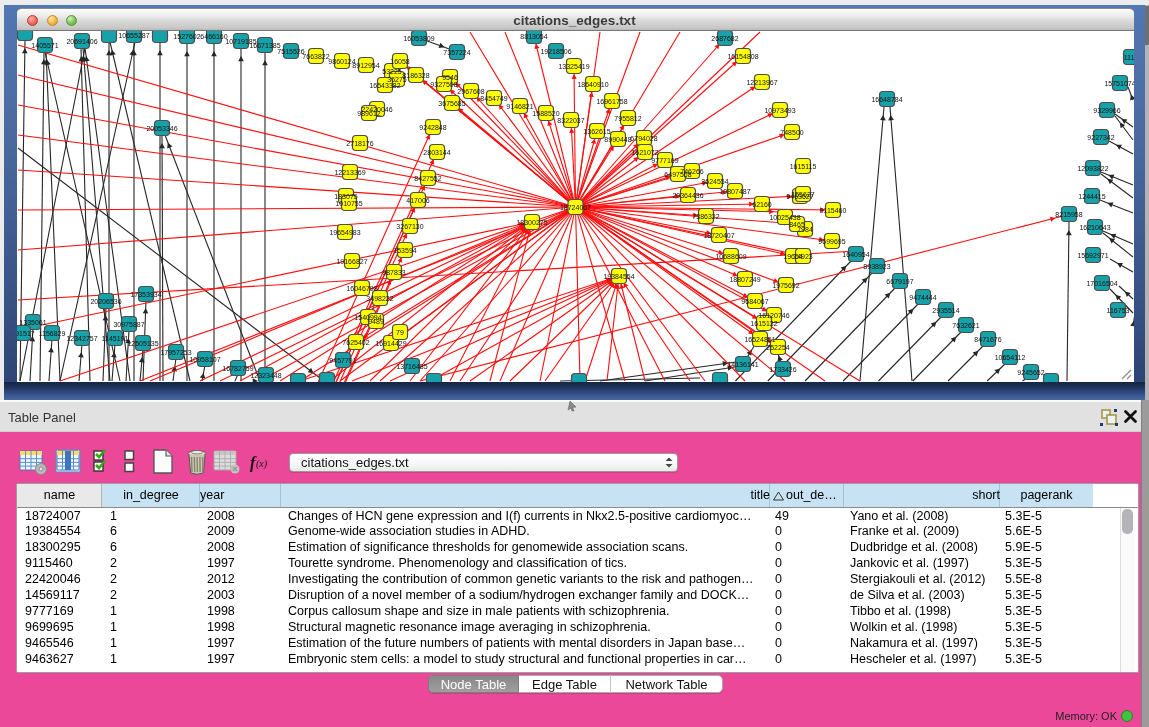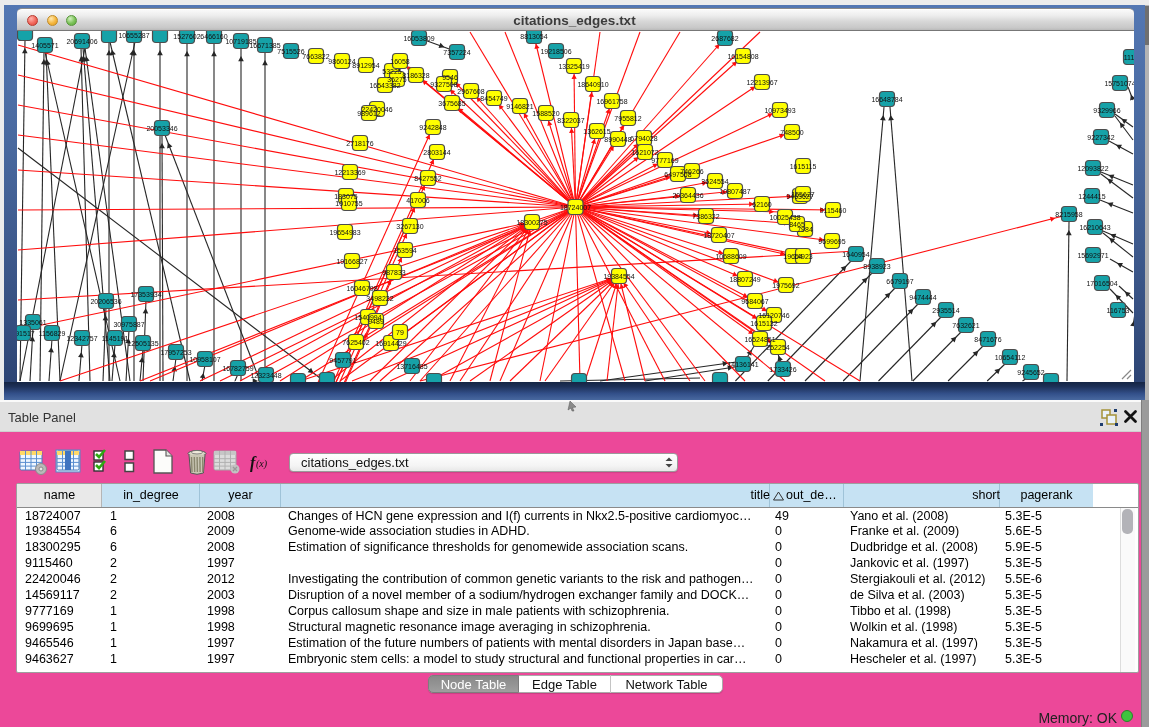--- a/index.html
+++ b/index.html
@@ -711,21 +711,21 @@
   <div class="abs hdr" style="left:17px;top:84px;width:85px;height:23px;background:#e9e9e9;border-right:1px solid #b5b5b5"></div>
   <div class="abs hdr" style="left:102px;top:84px;width:98px;height:23px;background:#c6e2f3;border-right:1px solid #9fc3d8"></div>
   <div class="abs hdr" style="left:200px;top:84px;width:81px;height:23px;background:#c6e2f3;border-right:1px solid #9fc3d8"></div>
   <div class="abs hdr" style="left:281px;top:84px;width:489px;height:23px;background:#c6e2f3;border-right:1px solid #9fc3d8"></div>
   <div class="abs hdr" style="left:770px;top:84px;width:74px;height:23px;background:#c6e2f3;border-right:1px solid #9fc3d8"></div>
   <div class="abs hdr" style="left:844px;top:84px;width:156px;height:23px;background:#c6e2f3;border-right:1px solid #9fc3d8"></div>
   <div class="abs hdr" style="left:1000px;top:84px;width:93px;height:23px;background:#c6e2f3"></div>
   <div class="abs" style="left:17px;top:107px;width:1121px;height:1px;background:#8a8a8a"></div>
   <div class="abs hdt" style="left:17px;top:88px;width:85px;text-align:center">name</div>
   <div class="abs hdt" style="left:102px;top:88px;width:98px;text-align:center">in_degree</div>
-  <div class="abs hdt" style="left:200px;top:88px;width:81px;text-align:center">year</div>
+  <div class="abs hdt" style="left:200px;top:88px;width:81px;">year</div>
   <div class="abs hdt" style="left:281px;top:88px;width:489px;text-align:right">title</div>
   <div class="abs hdt" style="left:786px;top:88px">out_de…</div>
   <svg class="abs" style="left:773px;top:91px" width="11" height="10">
       <path d="M5.5 1 L10.5 9 L0.5 9 Z" fill="#c6e2f3" stroke="#333" stroke-width="1"></path>
     </svg>
   <div class="abs hdt" style="left:844px;top:88px;width:156px;text-align:right">short</div>
   <div class="abs hdt" style="left:1000px;top:88px;width:93px;text-align:center">pagerank</div>
 
   <div class="abs" style="left:1120px;top:108px;width:15px;height:164px;background:#fafafa;border-left:1px solid #ddd"></div>
   <div class="abs" style="left:1122px;top:109px;width:11px;height:25px;background:#b3b3b8;border-radius:5px"></div>
@@ -754,32 +754,33 @@
 <span style="left:207px">2008</span>
 <span style="left:288px">Estimation of significance thresholds for genomewide association scans.</span>
 <span style="left:775px">0</span>
 <span style="left:850px">Dudbridge et al. (2008)</span>
 <span style="left:1005px">5.9E-5</span>
 </div>
 <div class="row" style="top:156.2px">
 <span style="left:25px">9115460</span>
 <span style="left:110px">2</span>
 <span style="left:207px">1997</span>
+<span style="left:288px">Tourette syndrome. Phenomenology and classification of tics.</span>
 <span style="left:775px">0</span>
 <span style="left:850px">Jankovic et al. (1997)</span>
 <span style="left:1005px">5.3E-5</span>
 </div>
 <div class="row" style="top:172.1px">
 <span style="left:25px">22420046</span>
 <span style="left:110px">2</span>
 <span style="left:207px">2012</span>
 <span style="left:288px">Investigating the contribution of common genetic variants to the risk and pathogen…</span>
 <span style="left:775px">0</span>
 <span style="left:850px">Stergiakouli et al. (2012)</span>
-<span style="left:1005px">5.5E-6</span>
+<span style="left:1005px">5.5E-8</span>
 </div>
 <div class="row" style="top:188.0px">
 <span style="left:25px">14569117</span>
 <span style="left:110px">2</span>
 <span style="left:207px">2003</span>
 <span style="left:288px">Disruption of a novel member of a sodium/hydrogen exchanger family and DOCK…</span>
 <span style="left:775px">0</span>
 <span style="left:850px">de Silva et al. (2003)</span>
 <span style="left:1005px">5.3E-5</span>
 </div>
@@ -820,21 +821,21 @@
 <span style="left:1005px">5.3E-5</span>
 </div>
 
   <div class="abs" style="left:428px;top:274.5px;width:295px;height:18px;background:#fff;border:1px solid #ababab;border-radius:5px;box-shadow:0 1px 1px rgba(0,0,0,0.15)"></div>
   <div class="abs" style="left:428px;top:274.5px;width:91px;height:18px;background:linear-gradient(180deg,#888,#9e9e9e);border:1px solid #7d7d7d;border-radius:5px 0 0 5px"></div>
   <div class="abs" style="left:428px;top:276.5px;width:91px;font-size:13px;color:#fff;text-align:center">Node Table</div>
   <div class="abs" style="left:519px;top:276.5px;width:91px;font-size:13px;color:#111;text-align:center">Edge Table</div>
   <div class="abs" style="left:610px;top:274.5px;width:1px;height:18px;background:#c4c4c4"></div>
   <div class="abs" style="left:610px;top:276.5px;width:113px;font-size:13px;color:#111;text-align:center">Network Table</div>
 
-  <div class="abs" style="left:1000px;top:310px;width:117px;font-size:14px;color:#222;text-align:right">Memory: OK</div>
+  <div class="abs" style="left:1000px;top:310px;width:117px;font-size:11px;color:#222;text-align:right">Memory: OK</div>
   <div class="abs" style="left:1121px;top:310px;width:12px;height:12px;border-radius:50%;background:#3ec43e;border:1.5px solid #2c7d2c"></div>
 
   <div class="abs" style="left:1141px;top:0;width:1px;height:327px;background:#7f7f7f"></div>
   <div class="abs" style="left:1142px;top:0;width:7px;height:327px;background:#9b9b9b"></div>
 </div>
 <style>
 .row{position:absolute;width:1100px;height:16px;font-size:12.5px;color:#000}
 .row span{position:absolute;top:0;white-space:nowrap}
 .hdt{font-size:12.5px;color:#000}
 </style>

